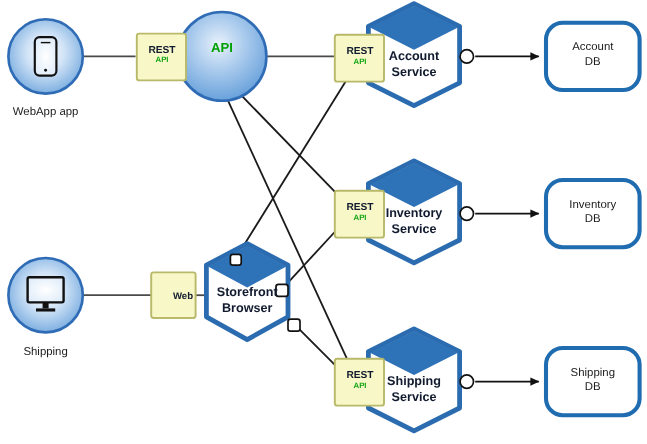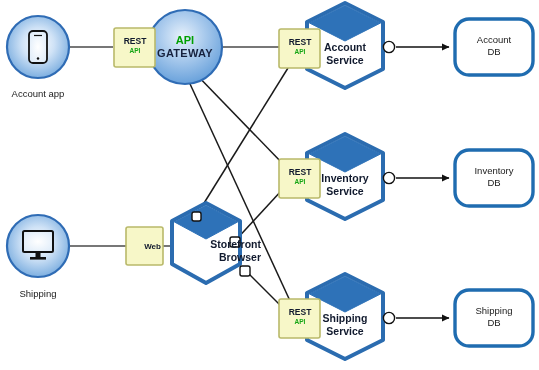--- a/index.html
+++ b/index.html
@@ -201,25 +201,24 @@
     <g>
       <rect x="279" y="299" width="41" height="39" rx="2" ry="2" fill="#f7f7c8" stroke="#b9b96a" stroke-width="1.6"></rect>
     </g>
     <g>
       <rect x="126" y="227" width="37" height="38" rx="2" ry="2" fill="#f7f7c8" stroke="#b9b96a" stroke-width="1.6"></rect>
     </g>
   </svg>
 
   <div class="gw-label" style="left:142px; top:34px;">
     <span class="l1">API</span>
-    <span class="l2">GATEWAY</span>
   </div>
 
   <div class="client-caption" style="left:-7px; top:88px;">
-    <span>Account app</span>
+    <span>WebApp app</span>
   </div>
   <div class="client-caption" style="left:-7px; top:288px;">
     <span>Shipping</span>
   </div>
 
   <div class="rest-label" style="left:117px; top:37px;">
     <span class="r1">REST</span>
     <span class="r2">API</span>
   </div>
   <div class="rest-label" style="left:282px; top:38px;">
@@ -231,21 +230,21 @@
     <span class="r2">API</span>
   </div>
   <div class="rest-label" style="left:282px; top:308px;">
     <span class="r1">REST</span>
     <span class="r2">API</span>
   </div>
   <div class="web-label" style="left:126px; top:242px;">
     <span>Web</span>
   </div>
 
-  <div class="svc-label" style="left:151px; top:238px;text-align:right;">
+  <div class="svc-label" style="left:151px; top:238px;">
     <span>Storefront</span><br>
     <span>Browser</span>
   </div>
 
   <div class="svc-label" style="left:290px; top:41px;">
     <span>Account</span><br>
     <span>Service</span>
   </div>
   <div class="svc-label" style="left:290px; top:172px;">
     <span>Inventory</span><br>

